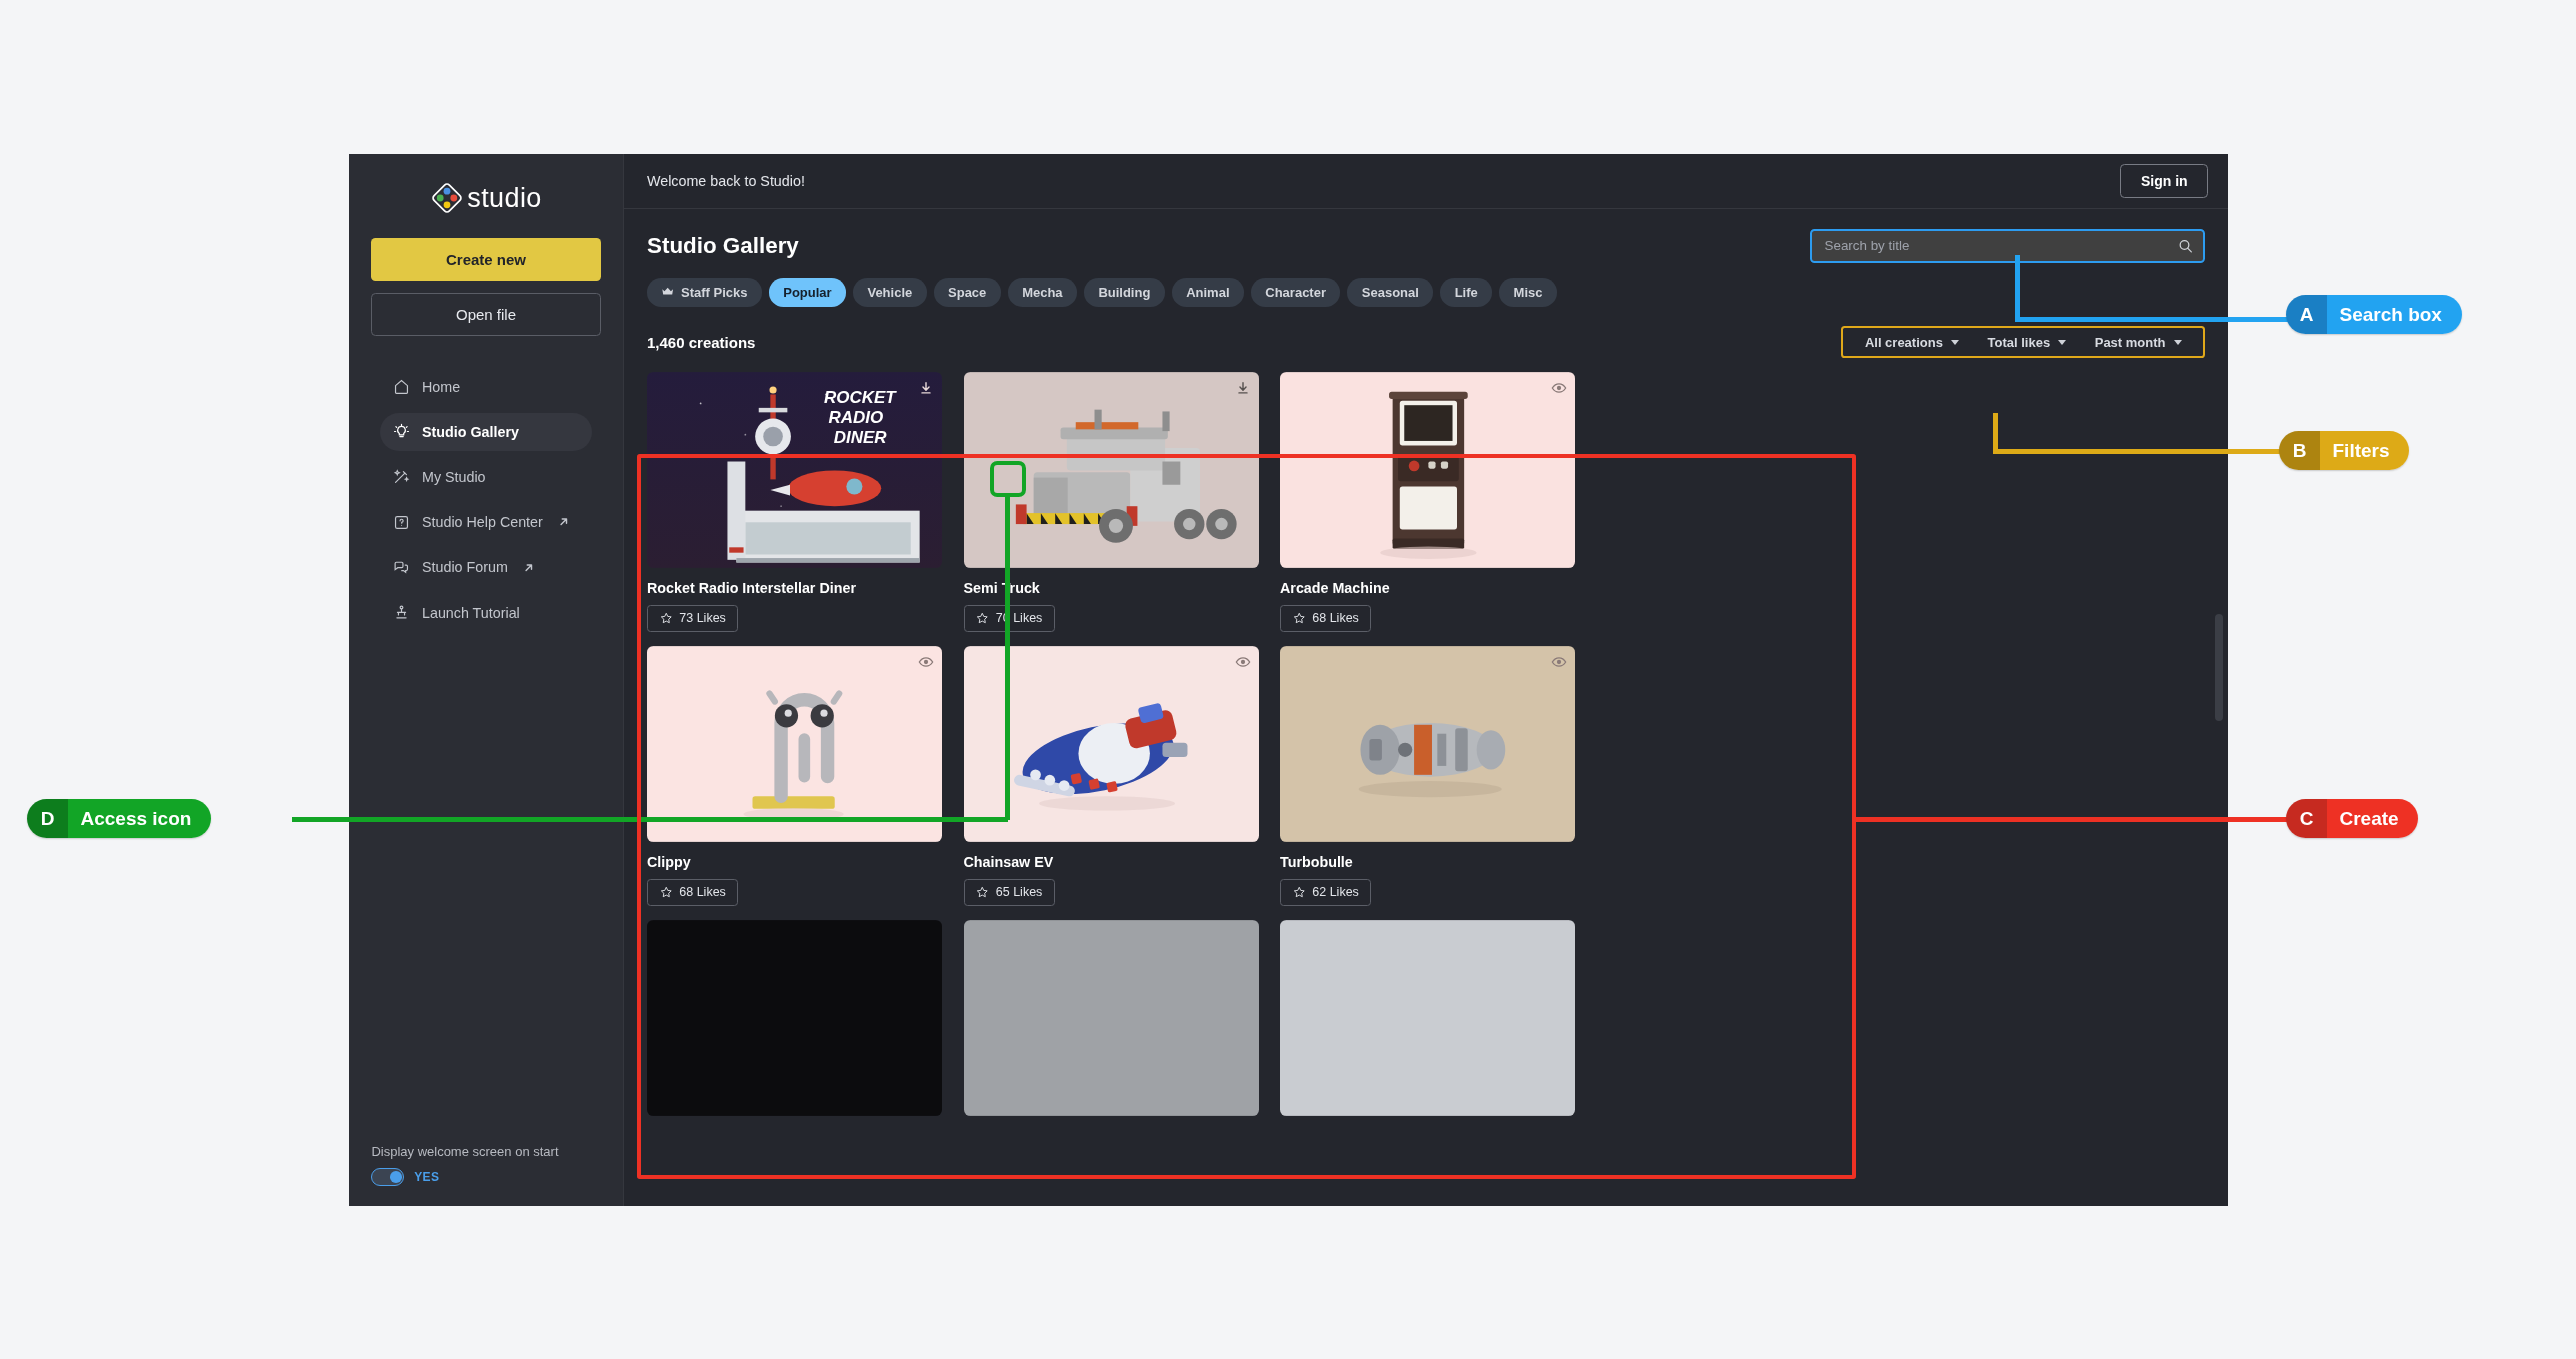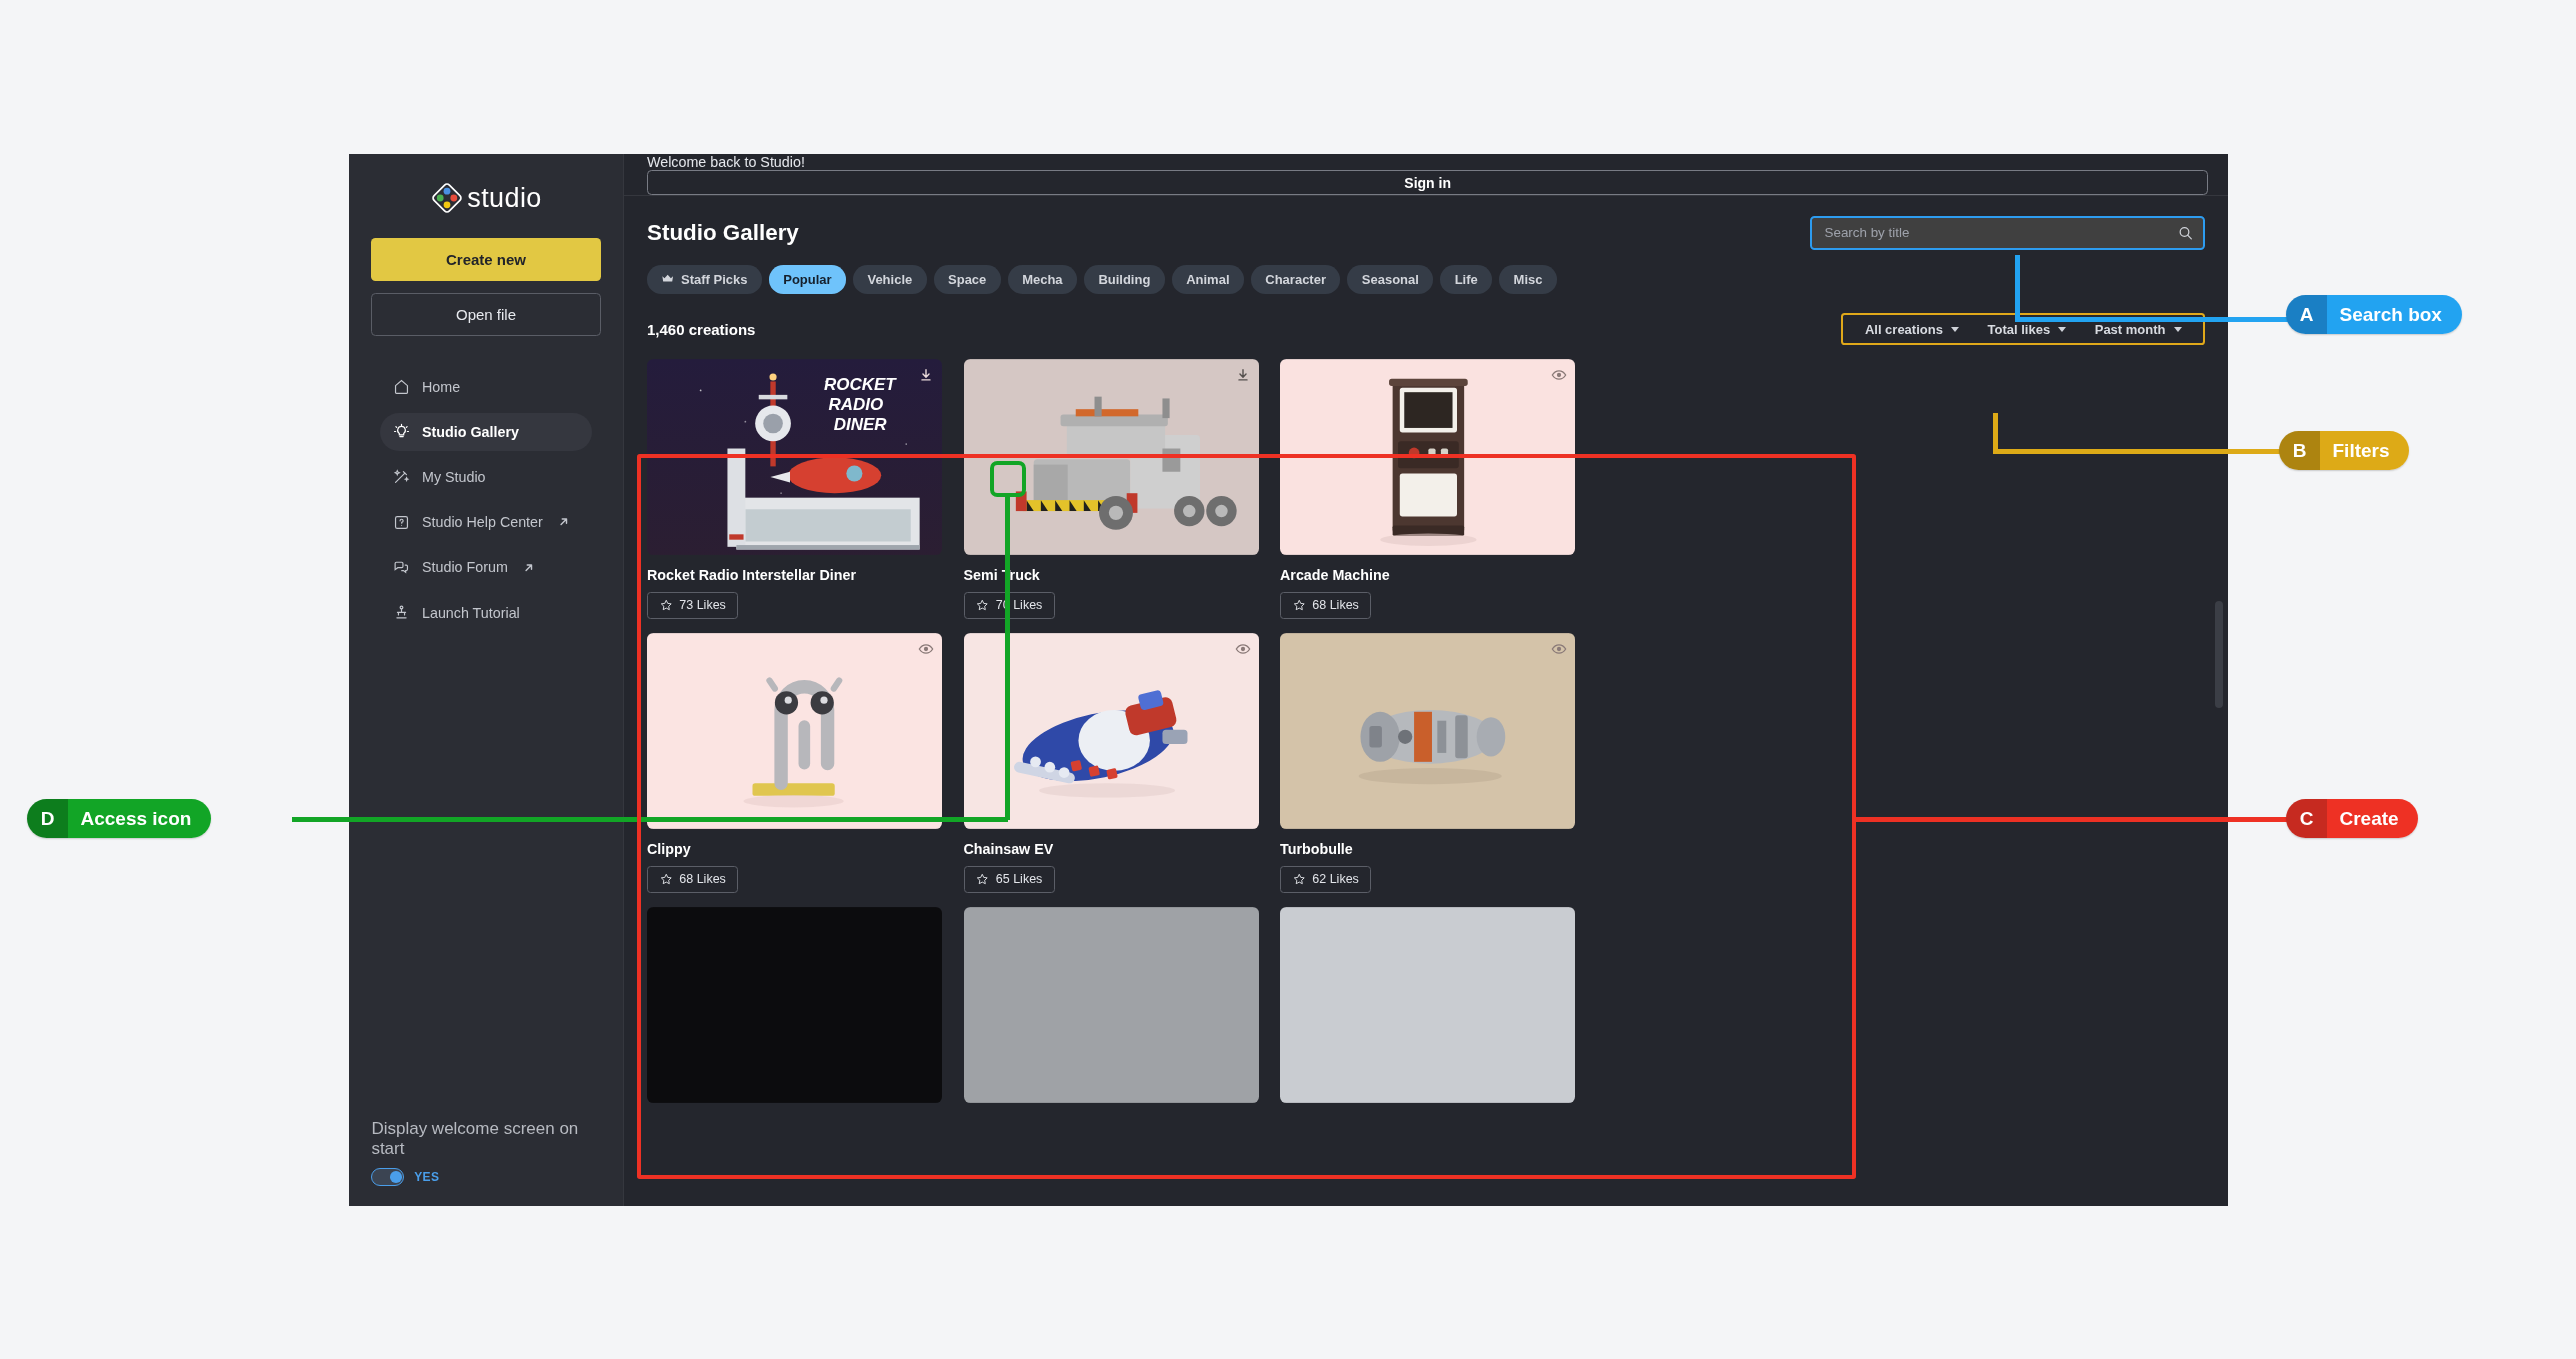--- a/index.html
+++ b/index.html
@@ -66,43 +66,42 @@
     cursor: pointer; margin-bottom: 7.2px;
   }
   .nav-item.active { background: #35373f; color: #ffffff; font-weight: 700; }
   .nav-icon { width: 17px; height: 17px; flex-shrink: 0; display:block; }
   .ext-arrow { width: 11.6px; height: 11.6px; margin-left: 2.7px; flex-shrink: 0; }
 
   .sidebar-footer {
     position: absolute; left: 0; bottom: 0;
     width: 100%; padding: 0 22.4px 19.7px 22.4px;
   }
-  .sf-label { color: #b7bac1; font-size: 17px; margin-bottom: 9.8px; }
+  .sf-label { color: #b7bac1; font-size: 13px; margin-bottom: 9.8px; }
   .sf-toggle-row { display: flex; align-items: center; gap: 9.8px; }
   .toggle {
     width: 33px; height: 18px; border-radius: 9px;
     background: #3b4452; border: 1.3px solid #4a9eea;
     position: relative; cursor: pointer; flex-shrink: 0;
   }
   .toggle .knob {
     position: absolute; right: 1.8px; top: 1.8px;
     width: 11.6px; height: 11.6px; border-radius: 50%;
     background: #4a9eea;
   }
   .sf-yes { color: #4a9eea; font-size: 12px; font-weight: 700; letter-spacing: 0.4px; }
 
   
   .main { flex: 1; display: flex; flex-direction: column; min-width: 0; position: relative; }
 
   .topbar {
-    height: 42px; flex-shrink: 0;
+    height: 55px; flex-shrink: 0;
     border-bottom: 0.9px solid #35373e;
-    display: flex; justify-content: space-between;
+    display: flex; align-items: center; justify-content: space-between;
     padding: 0 19.7px 0 23px;
-    flex-direction: column;
   }
   .welcome-text { color: #e5e7ec; font-size: 14.3px; }
   .btn-signin {
     height: 34px; padding: 0 19.7px;
     background: transparent; color: #ffffff;
     border: 0.9px solid #787b84; border-radius: 4.5px;
     font-size: 14px; font-weight: 700;
     font-family: "Liberation Sans", sans-serif; cursor: pointer;
   }
 

